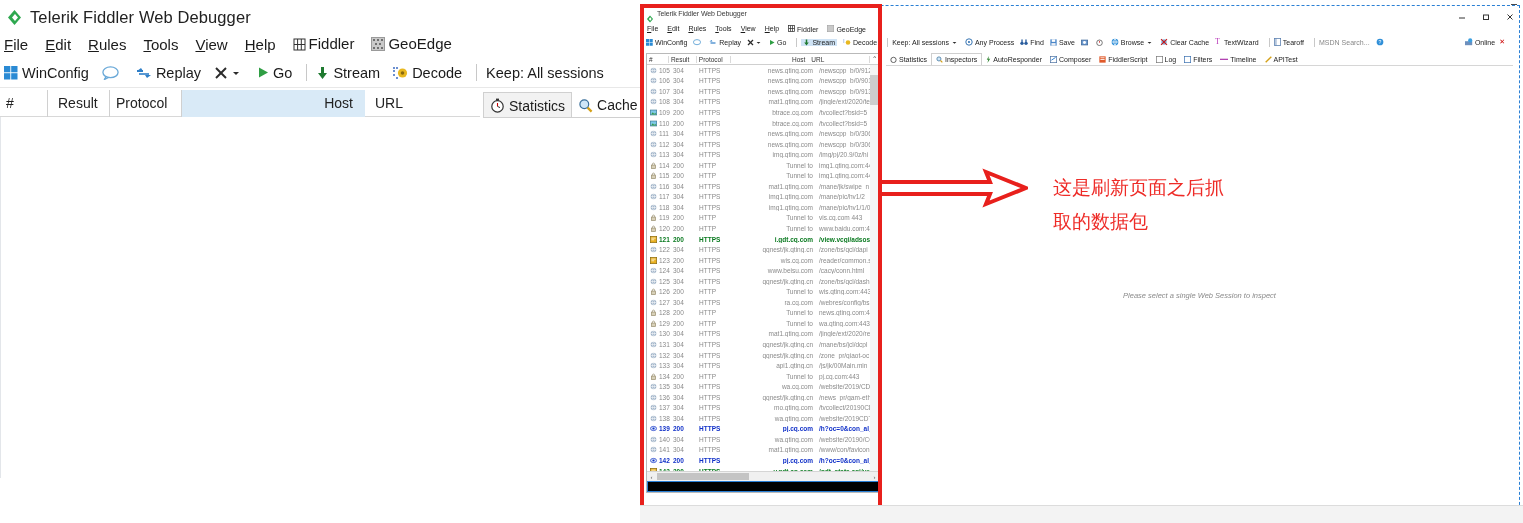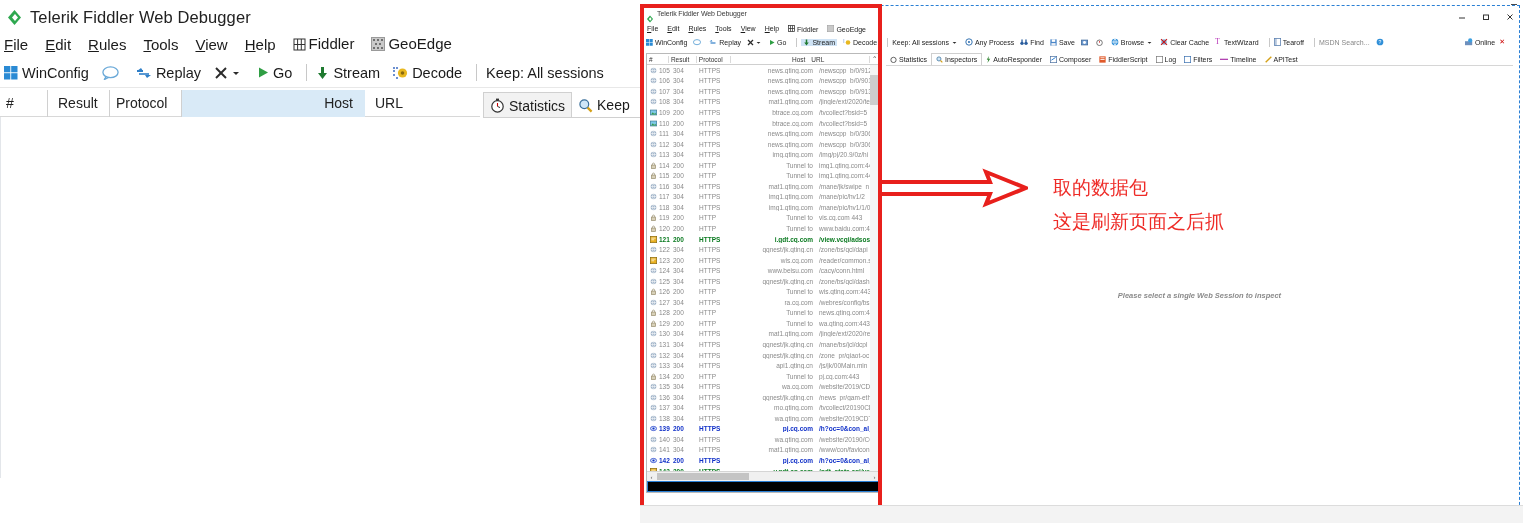--- a/index.html
+++ b/index.html
@@ -100,21 +100,21 @@
   #inner-vscroll{position:absolute;right:1px;top:11px;width:8px;height:418px;background:#f4f4f4;}
   #inner-vscroll .vthumb{position:absolute;left:0;top:10px;width:8px;height:30px;background:#cdcdcd;}
 
   
   #inner-right{position:absolute;left:245px;top:47px;right:6px;height:440px;background:#fff;}
   #inner-tabstrip{position:absolute;left:0;top:0;height:12px;display:flex;align-items:center;}
   .itab{display:flex;align-items:center;font-size:7px;color:#1b1b1b;padding:0 4px;height:12px;white-space:nowrap;}
   .itab .g{margin-right:2px;display:inline-flex;}
   .itab.active{background:#fff;border:1px solid #cfcfcf;border-bottom:none;box-sizing:border-box;}
   #inner-tab-line{position:absolute;left:0;top:12px;right:0;height:1px;background:#d6d6d6;}
-  #inner-inspect-msg{position:absolute;left:0;right:0;top:238px;text-align:center;font-size:7.5px;color:#8a8a8a;font-style:italic;font-weight:bold;}
+  #inner-inspect-msg{position:absolute;left:0;right:0;top:238px;text-align:center;font-size:7.5px;color:#8a8a8a;font-style:italic;}
 
   
   #red-rect{position:absolute;left:640px;top:4px;width:242px;height:516px;border:4px solid #e8201c;box-sizing:border-box;pointer-events:none;}
 
   
   #red-arrow{position:absolute;left:878px;top:168px;width:150px;height:44px;}
   #refresh-note{position:absolute;left:1053px;top:170px;font-size:19px;color:#ee2b27;line-height:34px;white-space:nowrap;
       font-family:"DejaVu Sans","Liberation Sans",sans-serif;}
   #outer-dot-tl{position:absolute;left:640px;top:4px;width:6px;height:6px;border:1px solid #4a4a4a;box-sizing:border-box;}
   #outer-dot-tr{position:absolute;left:1511px;top:4px;width:6px;height:6px;border:1px solid #4a4a4a;box-sizing:border-box;}
@@ -282,21 +282,21 @@
         </span>
         <span>Statistics</span>
       </div>
       <div class="mtab">
         <span class="glyph">
           <svg width="15" height="15" viewBox="0 0 15 15">
               <circle cx="6.3" cy="6.3" r="4.4" fill="#cfe6f7" stroke="#3a6f9a" stroke-width="1.2"></circle>
               <line x1="9.6" y1="9.6" x2="13.6" y2="13.6" stroke="#d4a017" stroke-width="2.2"></line>
             </svg>
         </span>
-        <span>Keep</span>
+        <span>Cache</span>
       </div>
     </div>
     <div id="main-tab-underline"></div>
   </div>
 </div>
 
 <div id="outer-dot-tl"></div>
 <div id="outer-dot-tr"></div>
 
 <div id="inner-window">
@@ -1186,17 +1186,17 @@
   </div>
 </div>
 
 <div id="red-rect"></div>
 
 <svg id="red-arrow" viewBox="0 0 150 44">
   <path d="M0,14 L112,14 L108,4 L148,20 L108,36 L112,26 L0,26 Z" fill="none" stroke="#e8201c" stroke-width="4" stroke-linejoin="miter"></path>
 </svg>
 
 <div id="refresh-note">
+  <div>这是刷新页面之后抓</div>
   <div>取的数据包</div>
-  <div>这是刷新页面之后抓</div>
 </div>
 
 <div id="bottom-strip"></div>
 
 </body></html>

